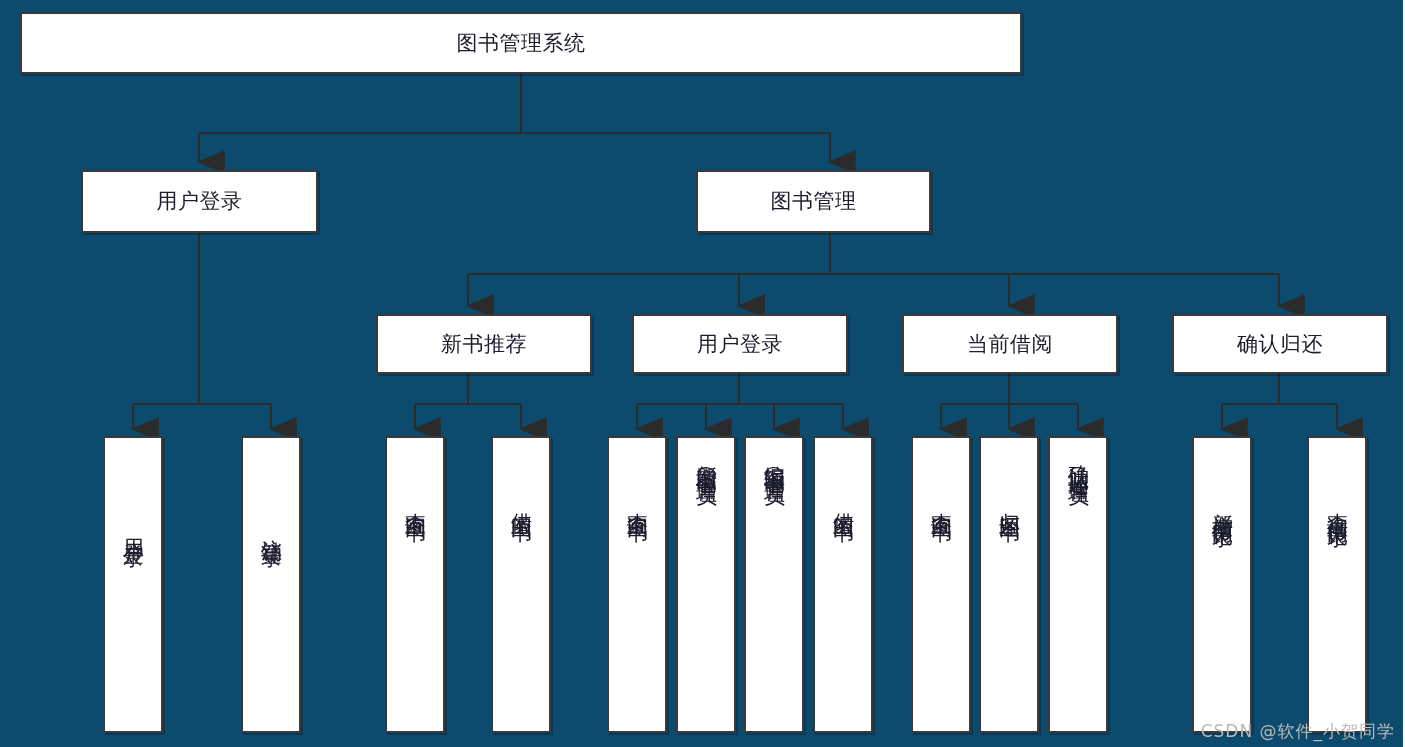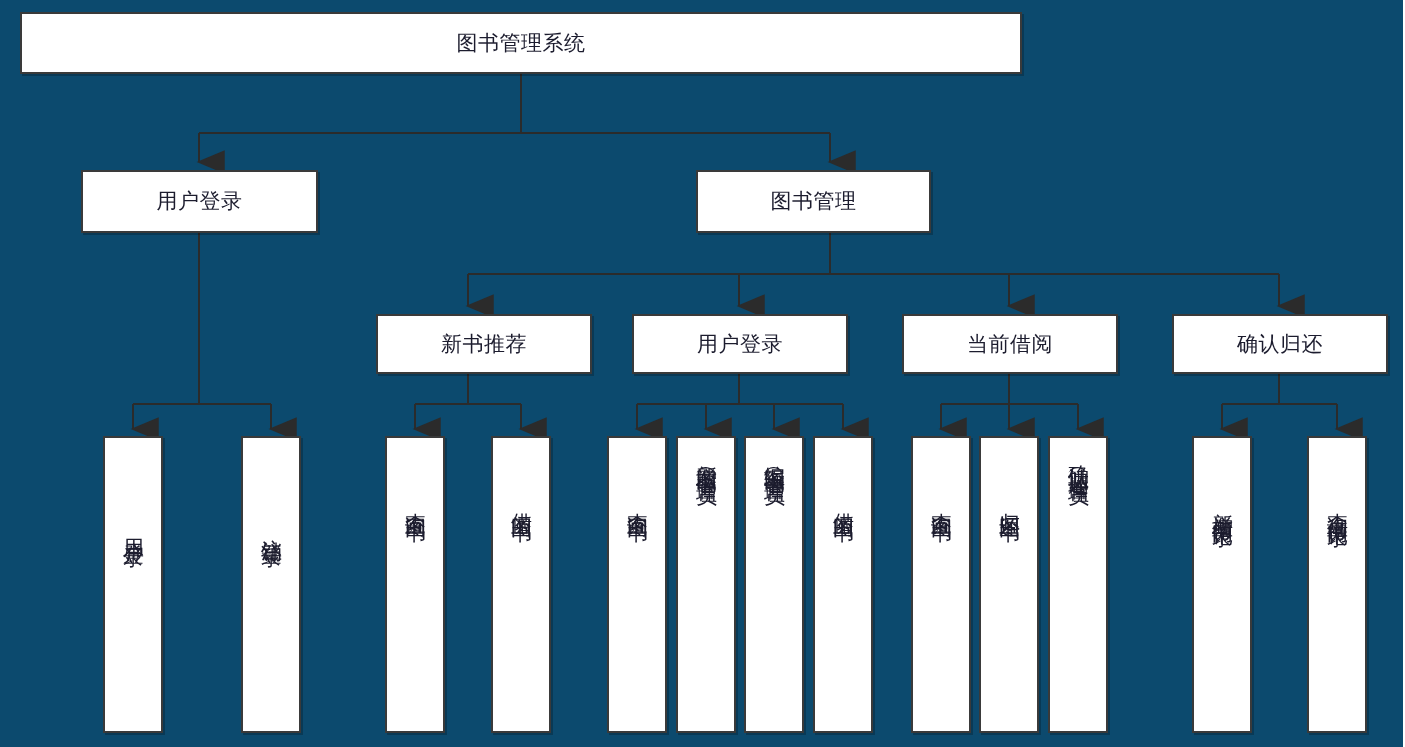--- a/index.html
+++ b/index.html
@@ -195,13 +195,14 @@
     <span class="node-label">确认归还（管理员）</span>
   </div>
 
   <div class="node-box vertical mid2" style="left:1192px; top:436px; width:60px; height:297px;">
     <span class="node-label">新增借阅记录</span>
   </div>
   <div class="node-box vertical mid2" style="left:1307px; top:436px; width:60px; height:297px;">
     <span class="node-label">查询借阅记录</span>
   </div>
 
+  <div class="watermark">CSDN @软件_小贺同学</div>
 </div>
 
 </body></html>

